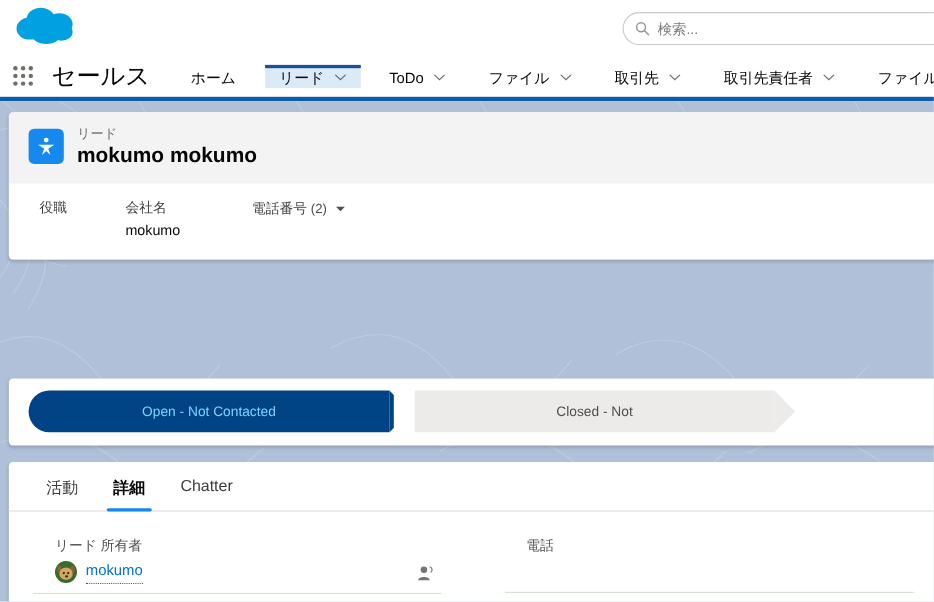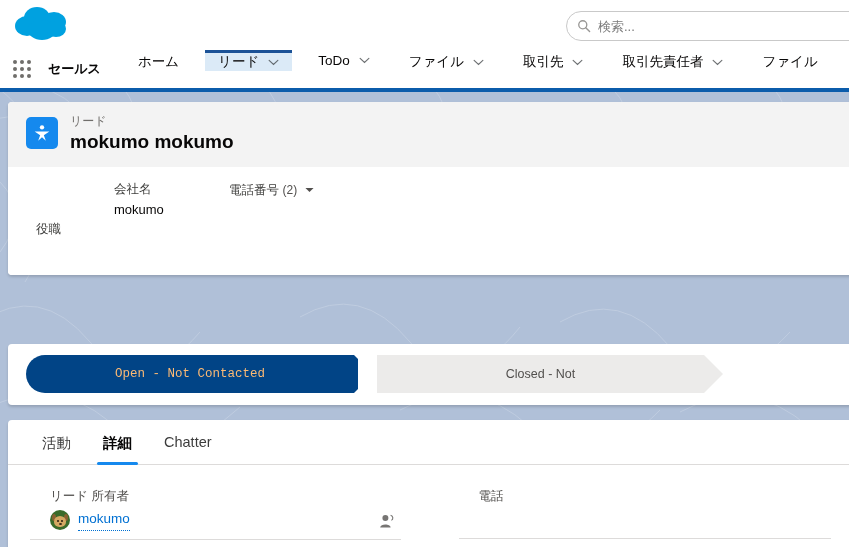--- a/index.html
+++ b/index.html
@@ -69,29 +69,29 @@
     grid-template-rows: repeat(3, 4px);
     gap: 3px;
   }
   .launcher-grid i {
     display: block; width: 4px; height: 4px;
     border-radius: 50%;
     background: #706e6b;
   }
   .app-name {
     display: flex; align-items: center;
-    font-size: 13px;
+    font-size: 22px;
     color: #080707;
     padding: 0 8px 0 4px;
     white-space: nowrap;
-    font-weight: 700;
+    font-weight: 400;
   }
   .nav-items {
     display: flex;
-    align-items: flex-start;
+    align-items: center;
     margin-left: 16px;
     overflow: hidden;
     gap: 13px;
   }
   .nav-item {
     display: flex; align-items: center;
     padding: 0 13px;
     font-size: 13.5px;
     color: #080707;
     white-space: nowrap;
@@ -156,21 +156,21 @@
     font-weight: bold;
     color: #080707;
     line-height: 23px;
   }
   .hl-fields {
     background: #ffffff;
     display: flex;
     padding: 14px 0 16px 28px;
   }
   .hl-field { margin-right: 0; }
-  .hl-field.f1 { width: 78px; margin-top: 40px; }
+  .hl-field.f1 { width: 78px; }
   .hl-field.f2 { width: 115px; }
   .hl-field.f3 { width: 180px; }
   .hl-lbl {
     font-size: 12.5px;
     color: #3e3e3c;
     line-height: 17px;
     white-space: nowrap;
   }
   .hl-val {
     font-size: 13px;
@@ -203,24 +203,23 @@
     height: 38px;
     display: flex;
     align-items: center;
     justify-content: center;
     font-size: 12.5px;
     cursor: pointer;
   }
   .path-stage .txt { position: relative; z-index: 3; white-space: nowrap; }
   .path-stage.current {
     background: #014486;
-    color: #fdba74;
+    color: #7dd3fc;
     width: 328px;
     border-radius: 19px 0 0 19px;
-    font-family: Liberation Mono, monospace;
   }
   .path-stage.current::after {
     content: "";
     position: absolute;
     right: -19px; top: 0;
     width: 0; height: 0;
     border-top: 19px solid transparent;
     border-bottom: 19px solid transparent;
     border-left: 19px solid #014486;
     z-index: 2;

